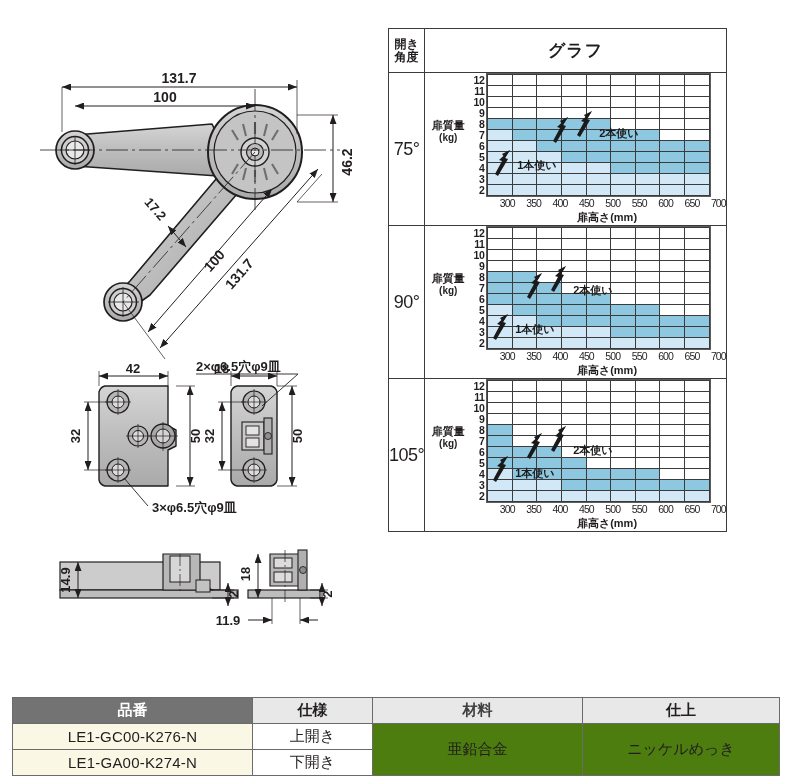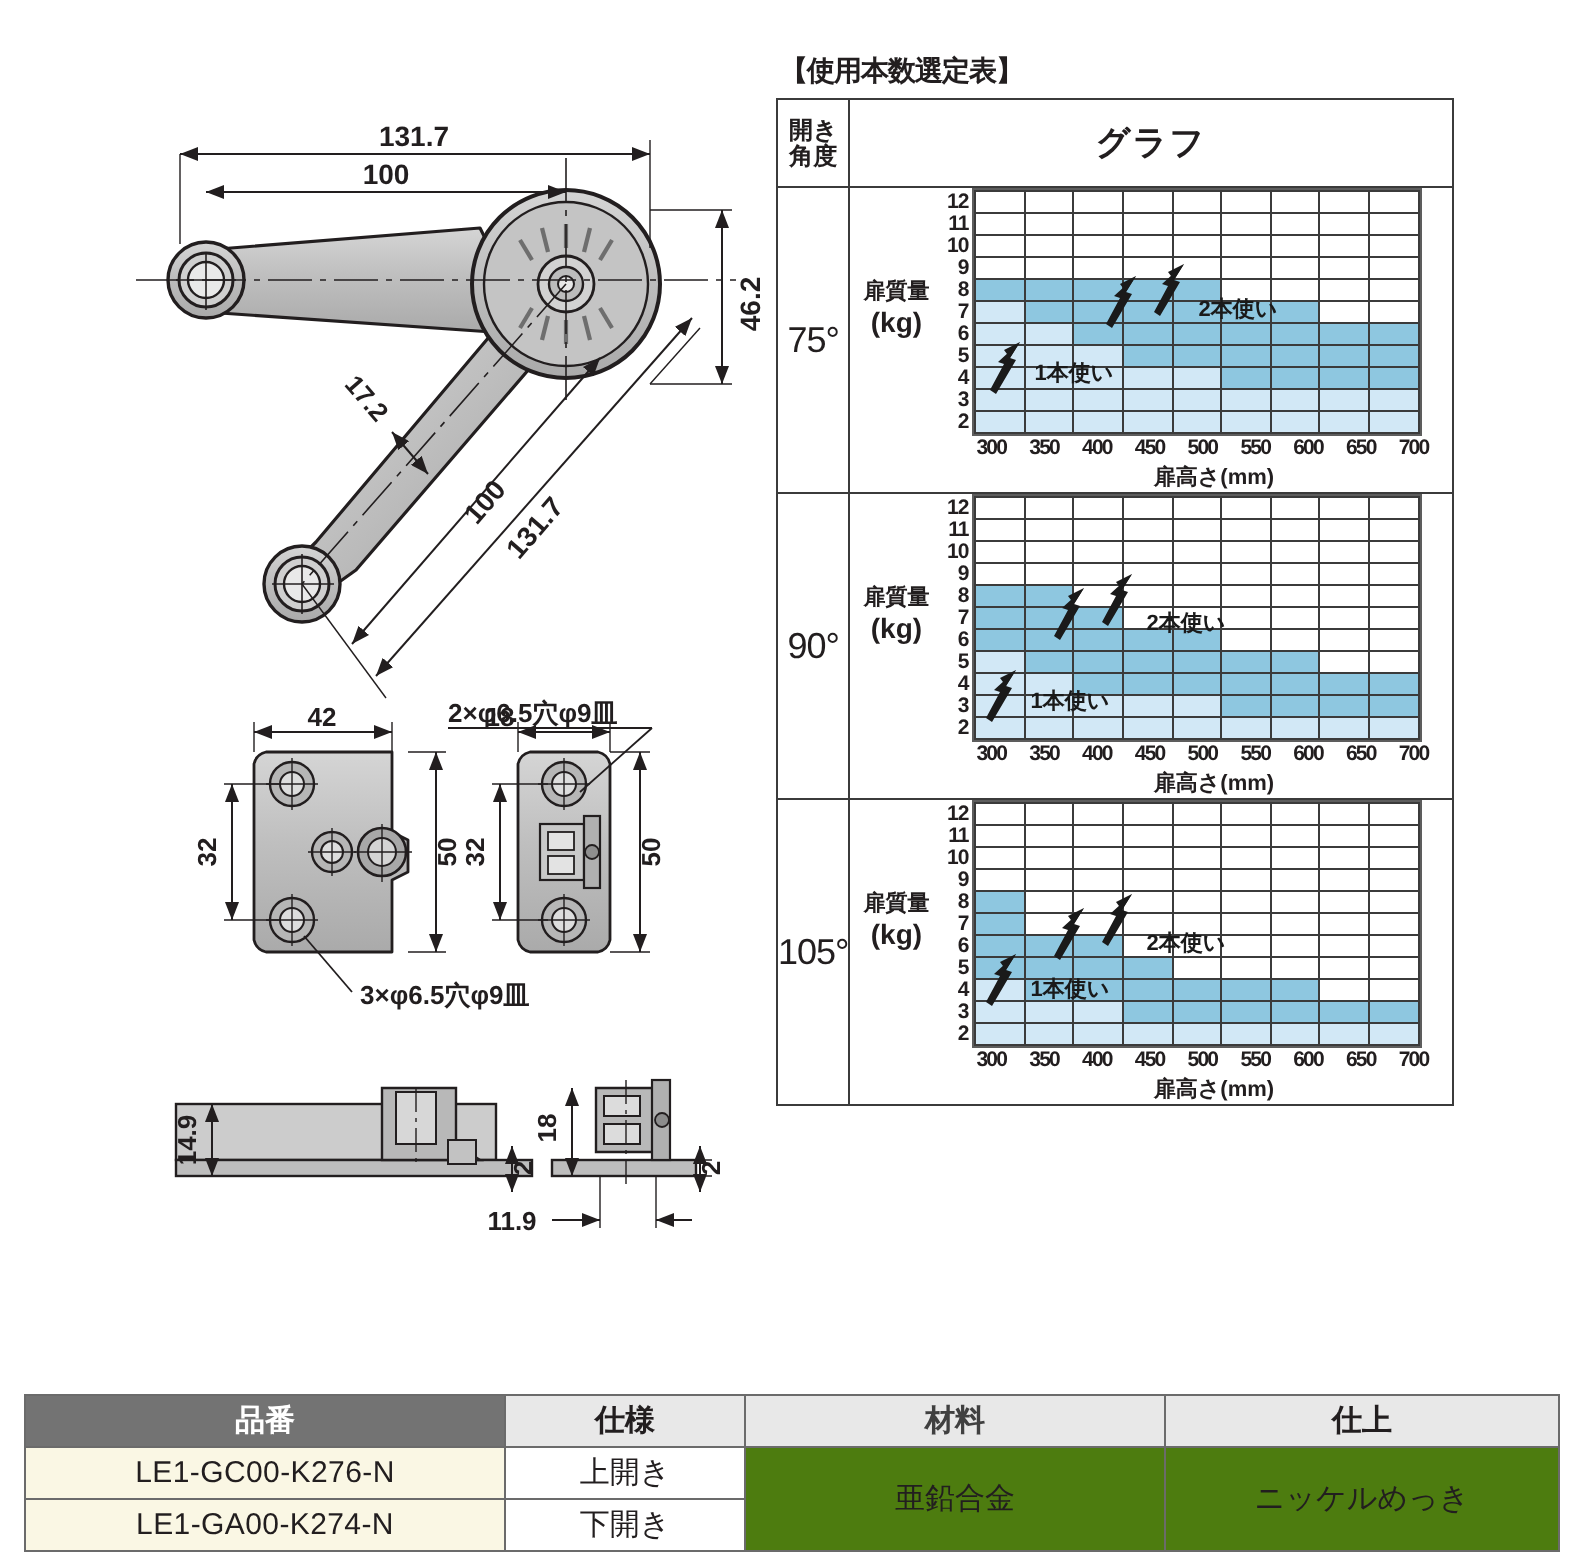--- a/index.html
+++ b/index.html
@@ -7,21 +7,21 @@
   body {
     width: 793px; height: 783px;
     background: #ffffff;
     font-family: "Liberation Sans", "DejaVu Sans", sans-serif;
     color: #221e1f;
     position: relative;
     overflow: hidden;
   }
 
   
-  #drawing-panel { position:absolute; left:0; top:4px; width:380px; height:670px;padding-left:28px; }
+  #drawing-panel { position:absolute; left:0; top:14px; width:380px; height:670px; }
   #drawing-panel svg { display:block; }
 
   
   #table-panel { position:absolute; left:388px; top:28px; width:372px; }
   #chart-title {
     font-size: 14px; font-weight: bold; letter-spacing:-0.5px;
     margin: 0 0 6px 2px; line-height: 1.1;
   }
   table.seltable {
     border-collapse: collapse;
@@ -51,21 +51,21 @@
   td.graph-cell { padding: 4px 2px 3px 2px; }
 
   
   .graph-wrap { display:flex; align-items:flex-start; }
   .ylabel {
     width: 46px; flex: 0 0 46px;
     padding-top: 46px;
     font-size: 11px; font-weight:bold; line-height:1.15;
     text-align: center;
   }
-  .ylabel .unit { font-weight: bold; font-size: 14px; text-align: center; }
+  .ylabel .unit { font-weight: bold; font-size: 10px; text-align: center; }
   .plot-col { flex: 1 1 auto; }
   .plot-row { display:flex; align-items:center; }
   .yticks {
     display:flex; flex-direction:column;
     width: 15px; flex:0 0 15px;
     padding-right: 2px;
   }
   .yticks span {
     height: 11px; line-height: 11px;
     font-size: 10.5px; font-weight:bold; text-align:right;
@@ -81,22 +81,22 @@
     width: 24.6px; height: 11px;
     border: 0.9px solid #8d8d8d;
     padding: 0;
   }
   .c-none { background: #ffffff; }
   .c-light { background: #d2e8f6; }
   .c-mid   { background: #8ec7e0; }
 
   .xticks { display:flex; margin-left:17px; }
   .xticks span {
-    width: 26.4px; text-align:left;
-    font-size: 10.5px; font-weight:bold;
+    width: 26.4px; text-align:right;
+    font-size: 10.5px; font-weight:normal;
     letter-spacing:-0.9px;
   }
   .xaxis-title {
     text-align:center; font-size:11px; font-weight:bold;
     margin-left: 17px; margin-top:1px;
   }
   .overlay { position:absolute; left:0; top:0; pointer-events:none; }
   .anno {
     position:absolute; font-size:11px; font-weight:bold;
     white-space:nowrap; color:#1a1a1a;
@@ -339,21 +339,20 @@
       <line x1="248" y1="606" x2="272" y2="606" stroke="#221e1f" stroke-width="1" marker-end="url(#ah)"></line>
       <line x1="318" y1="606" x2="300" y2="606" stroke="#221e1f" stroke-width="1" marker-end="url(#ah)"></line>
       <line x1="272" y1="584" x2="272" y2="610" stroke="#221e1f" stroke-width="0.7"></line>
       <line x1="300" y1="584" x2="300" y2="610" stroke="#221e1f" stroke-width="0.7"></line>
       <text x="228" y="611" text-anchor="middle" font-size="13" font-weight="bold" font-family="Liberation Sans, sans-serif" fill="#221e1f">11.9</text>
     </g>
   </svg>
 </div>
 
 <div id="table-panel">
-  <div id="chart-title">【使用本数選定表】</div>
 
   <table class="seltable">
     <tbody>
         <tr>
       <th class="col-angle-h">
         <span>開き</span><br>
         <span>角度</span>
       </th>
       <th class="col-graph-h">グラフ</th>
     </tr>

